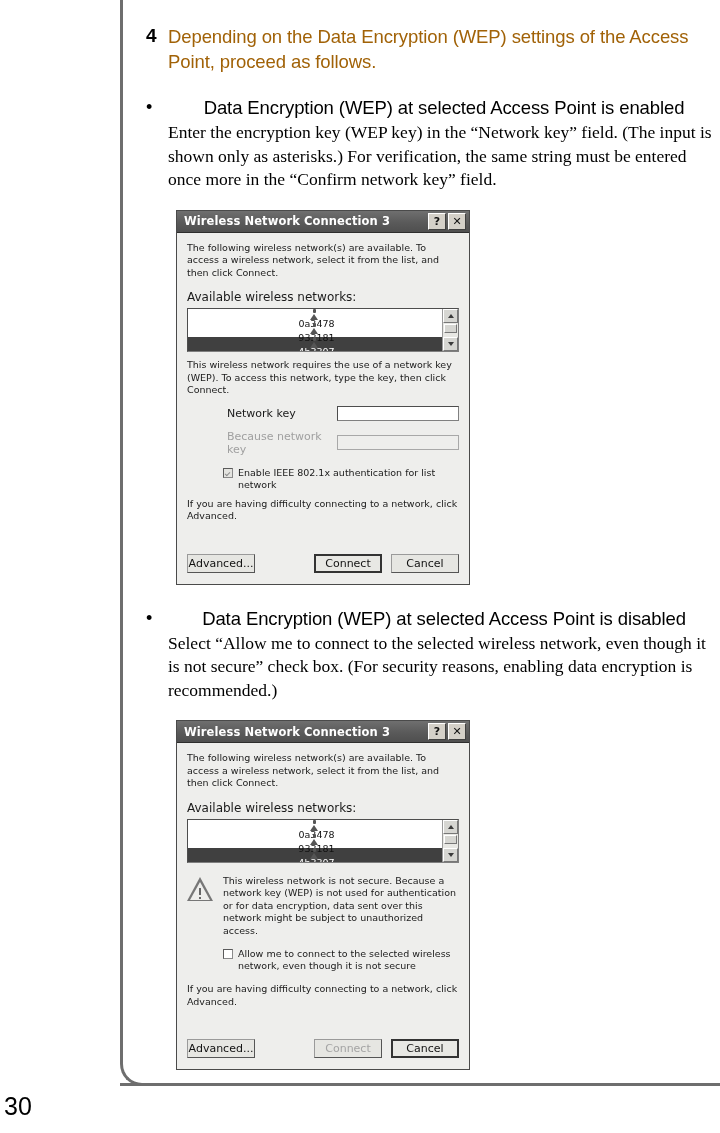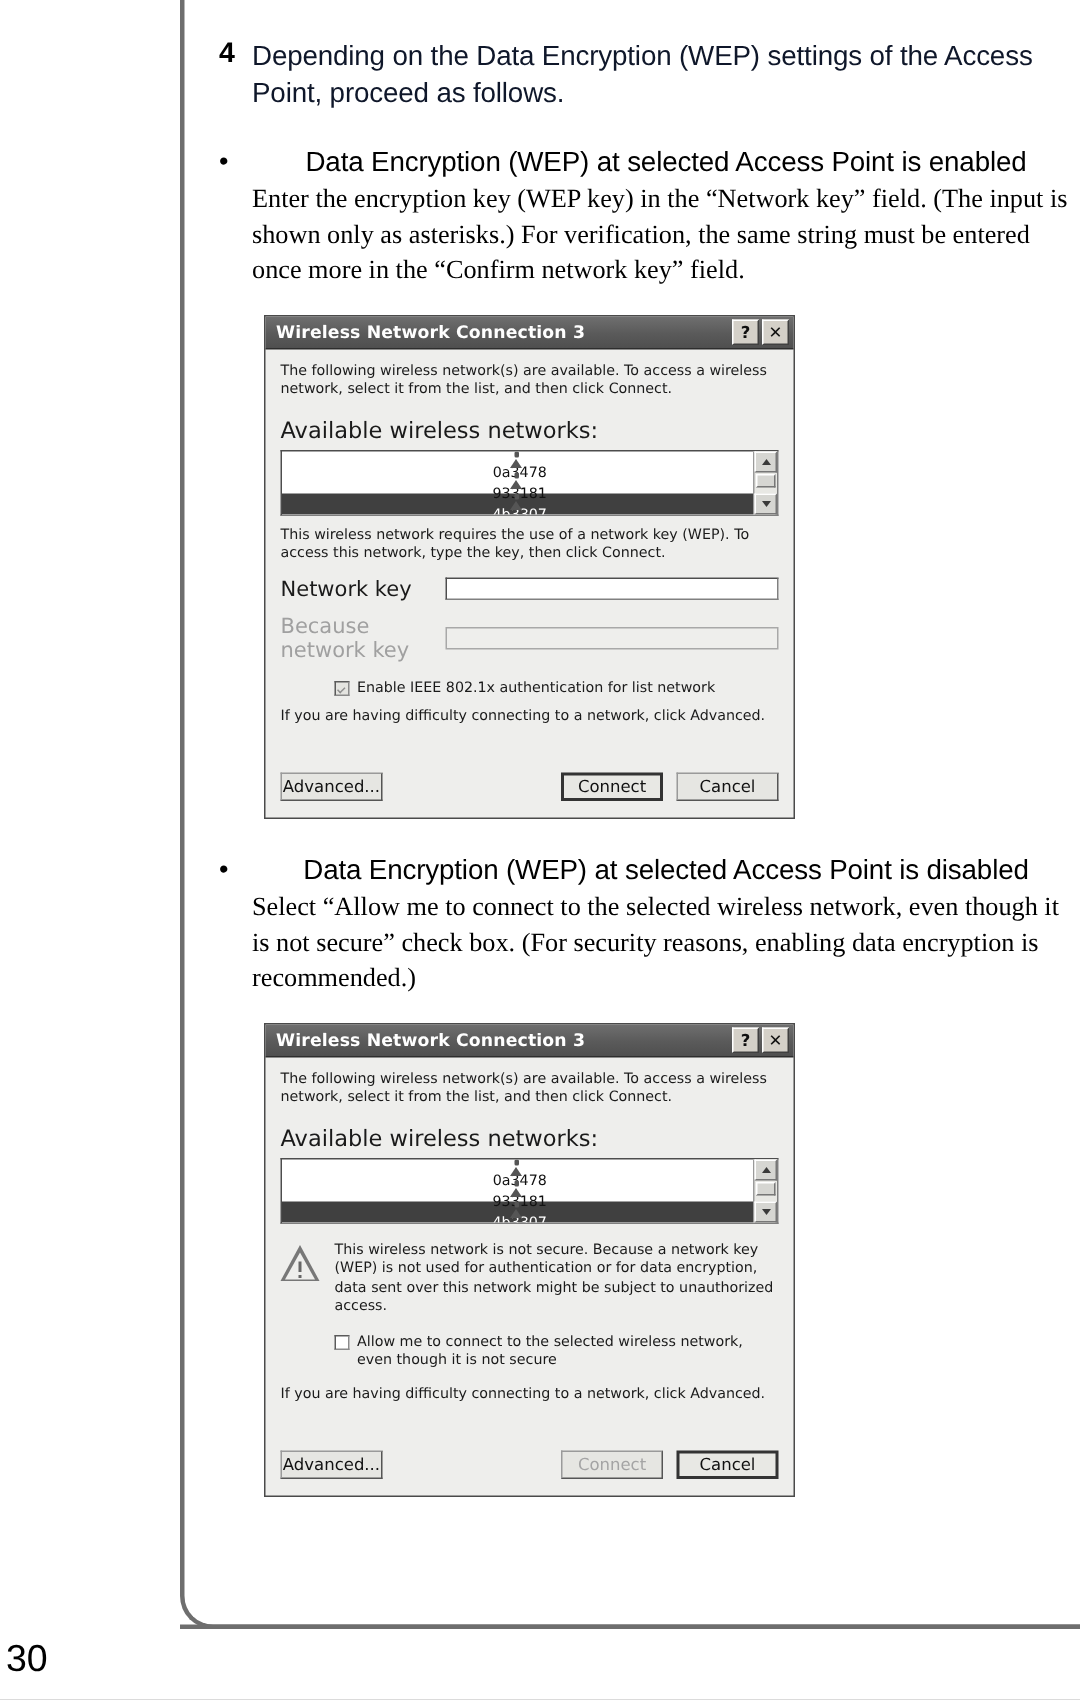--- a/index.html
+++ b/index.html
@@ -54,21 +54,21 @@
     font-weight: bold;
     font-size: 19px;
     width: 22px;
     flex: 0 0 22px;
     line-height: 24px;
     color: #000;
   }
   .step-text {
     font-size: 18.5px;
     line-height: 25px;
-    color: #0f172a;
+    color: #a16207;
     letter-spacing: -0.1px;
   }
 
   .bullet-block {
     display: flex;
     align-items: flex-start;
     margin-top: 21px;
   }
   .bullet-mark {
     width: 22px;
@@ -89,21 +89,21 @@
   .serif-para {
     font-family: "Liberation Serif", serif;
     font-size: 17.5px;
     line-height: 23.5px;
     color: #000;
     margin-top: 1px;
   }
 
   
   .dialog {
-    width: 354px;
+    width: 294px;
     margin-left: 30px;
     margin-top: 18px;
     background: #eeeeec;
     border: 1px solid #4a4a4a;
     box-sizing: border-box;
     font-family: "DejaVu Sans", sans-serif;
     position: relative;
   }
   .titlebar {
     height: 22px;
@@ -143,21 +143,21 @@
   .dlg-body {
     padding: 9px 10px 9px 10px;
   }
   .dlg-text {
     font-size: 9.5px;
     line-height: 12.5px;
     color: #1a1a1a;
     font-family: "DejaVu Sans", sans-serif;
   }
   .dlg-label {
-    font-size: 15px;
+    font-size: 12px;
     color: #1a1a1a;
     font-family: "DejaVu Sans", sans-serif;
   }
 
   .spacer-10 { height: 11px; }
   .spacer-6 { height: 7px; }
 
   
   .listbox {
     border: 1px solid #7f7f7f;
@@ -256,23 +256,24 @@
 
   
   .field-row {
     display: flex;
     align-items: center;
     margin-top: 9px;
   }
   .field-label {
     width: 110px;
     flex: 0 0 110px;
-    font-size: 14px;
+    font-size: 11px;
     color: #1a1a1a;
     font-family: "DejaVu Sans", sans-serif;
+    margin-left: 40px;
   }
   .field-label.disabled { color: #a0a0a0; }
   .textbox {
     flex: 1 1 auto;
     height: 15px;
     background: #ffffff;
     border: 1px solid #808080;
     border-top-color: #4d4d4d;
     border-left-color: #4d4d4d;
     box-sizing: border-box;

